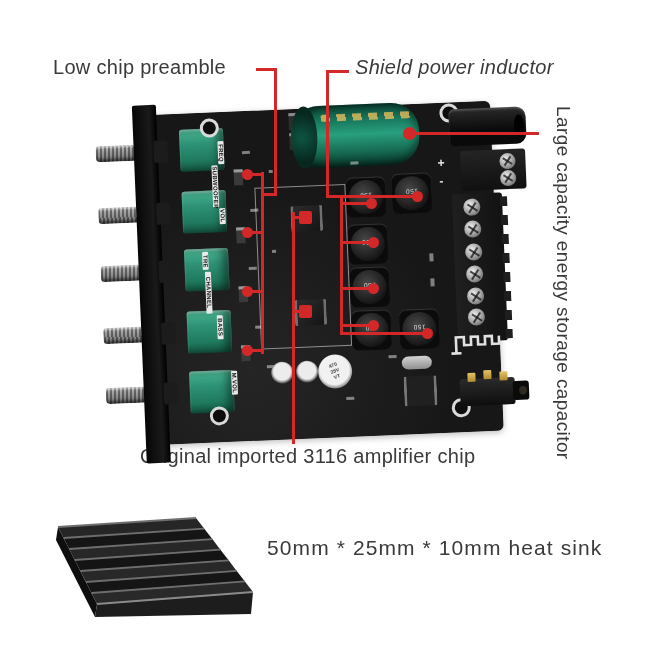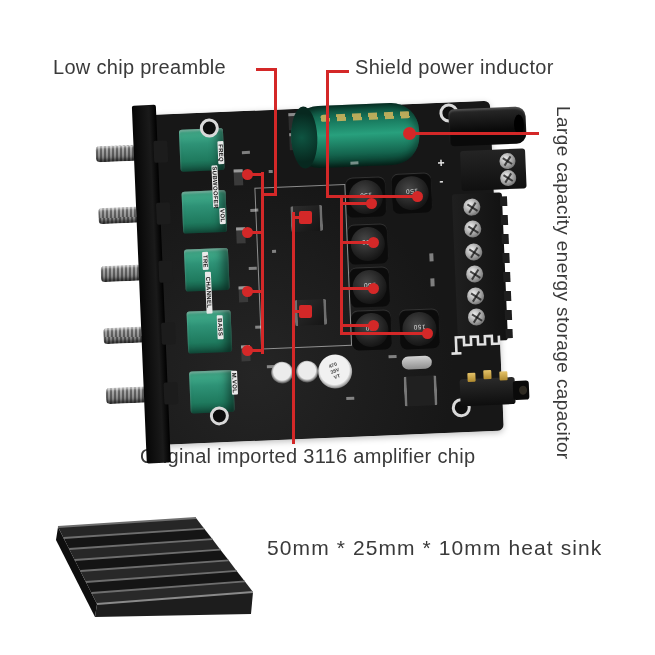--- a/index.html
+++ b/index.html
@@ -70,21 +70,21 @@
   .jack-barrel:after{content:"";position:absolute;right:2px;top:5px;width:8px;height:9px;border-radius:50%;background:#2e2a22;}
   .pad{position:absolute;width:11px;height:14px;background:#2d2d2d;border-top:3px solid #8a8a8a;}
   .heatsink{position:absolute;left:40px;top:495px;}
 </style>
 </head>
 <body>
 
 <div class="scene">
 
   <div class="callout" style="left:53px;top:56px;">Low chip preamble</div>
-  <div class="callout" style="left:355px;top:56px;">Shield power inductor</div>
+  <div class="callout" style="left:355px;top:56px;font-style:italic;">Shield power inductor</div>
   <div class="callout vert" style="left:552px;top:106px;height:400px;">Large capacity energy storage capacitor</div>
   <div class="callout" style="left:140px;top:445px;">Original imported 3116 amplifier chip</div>
   <div class="callout" style="left:267px;top:536px;font-size:21px;letter-spacing:1.1px;">50mm * 25mm * 10mm heat sink</div>
 
   <div class="board-wrap">
     <div class="pcb"></div>
 
     <div class="pad" style="left:150px;top:4px;"></div>
     <div class="pad" style="left:150px;top:24px;"></div>
 

